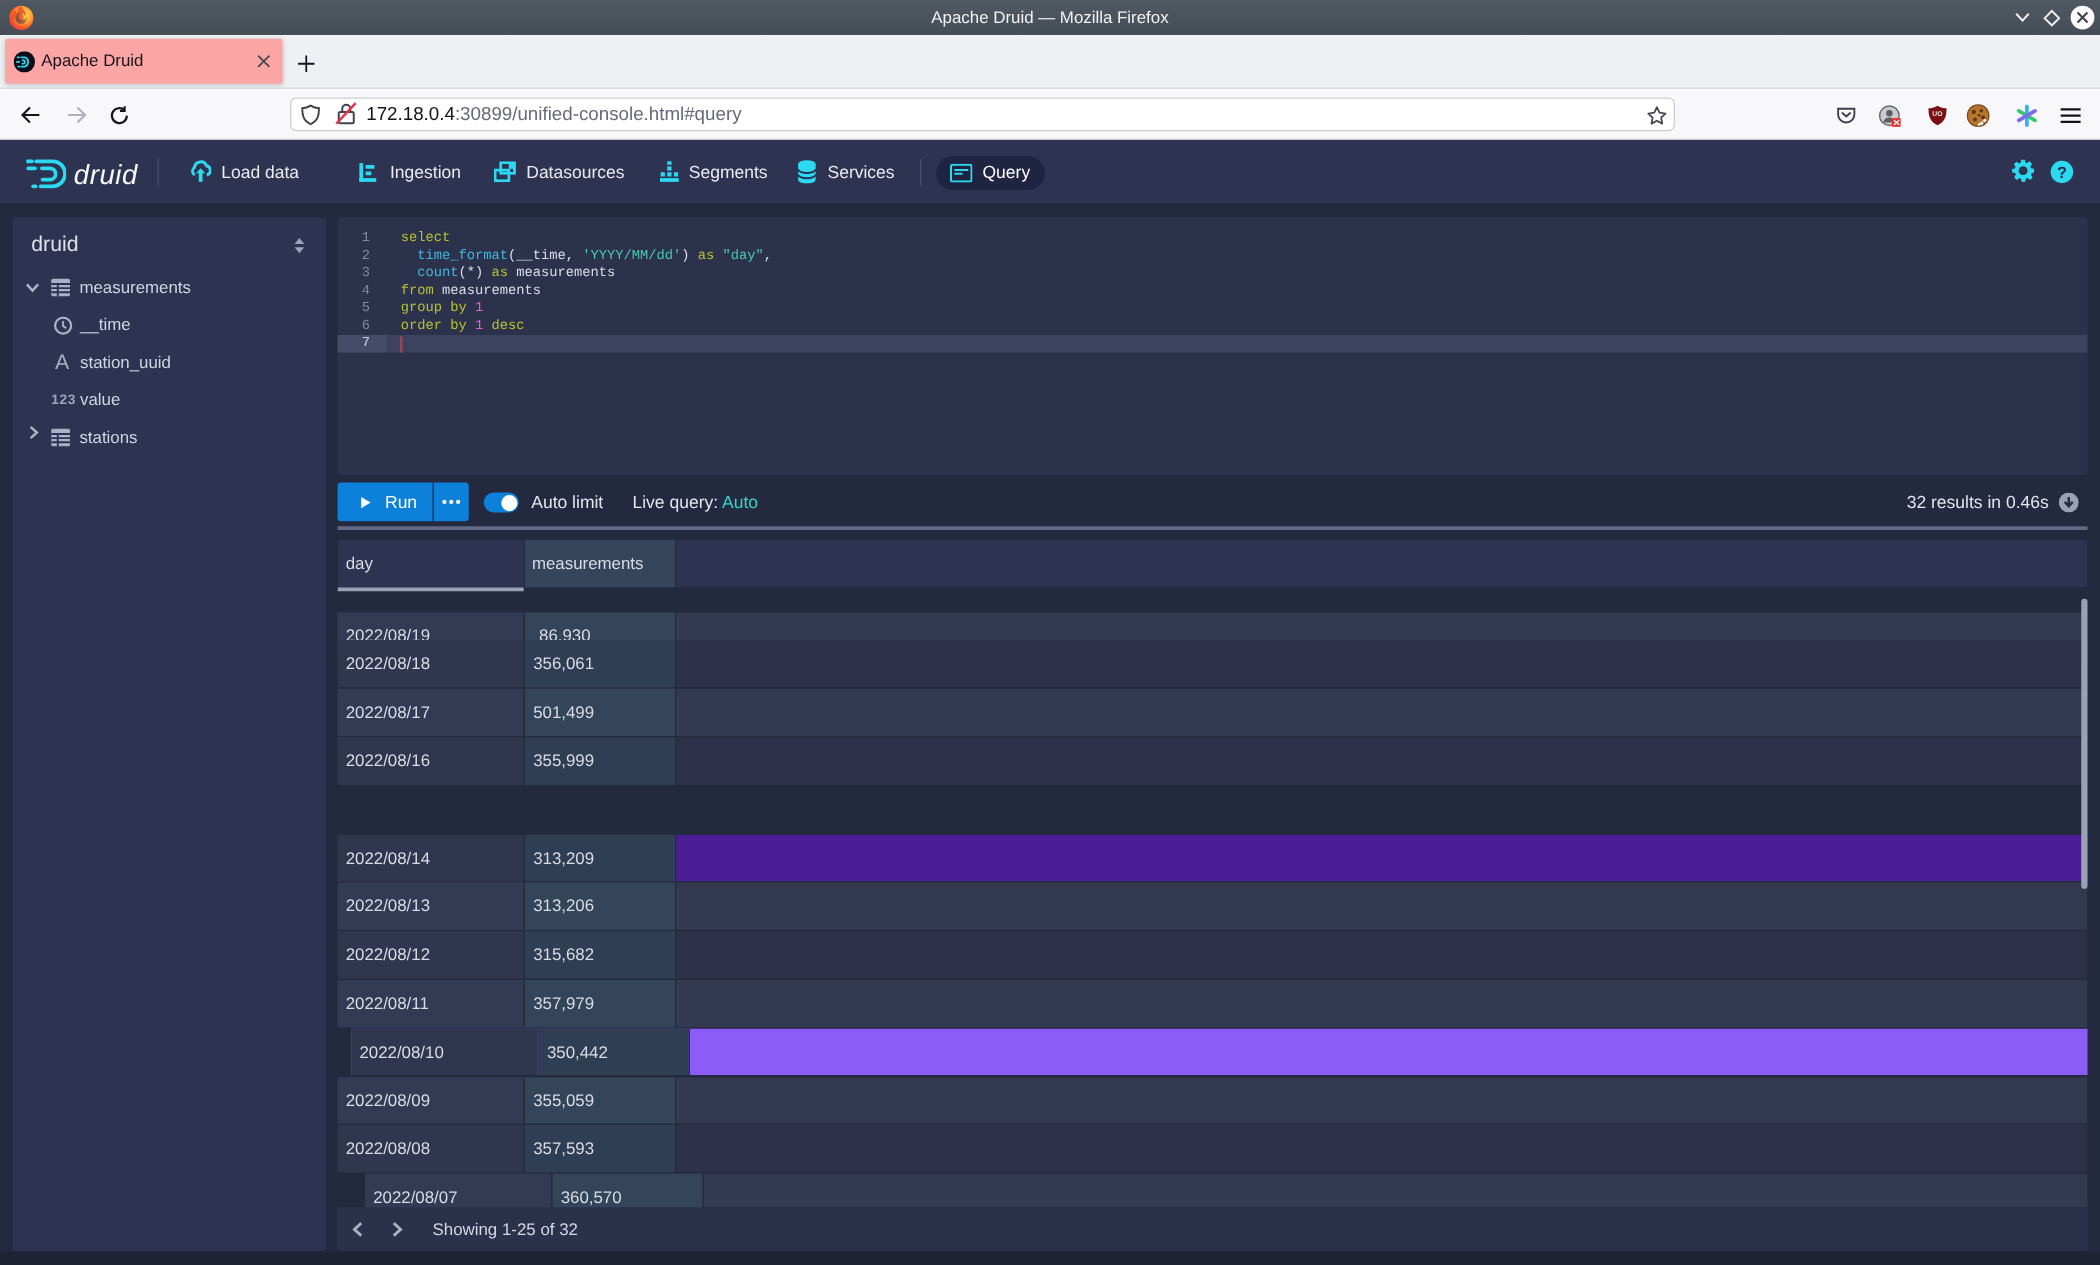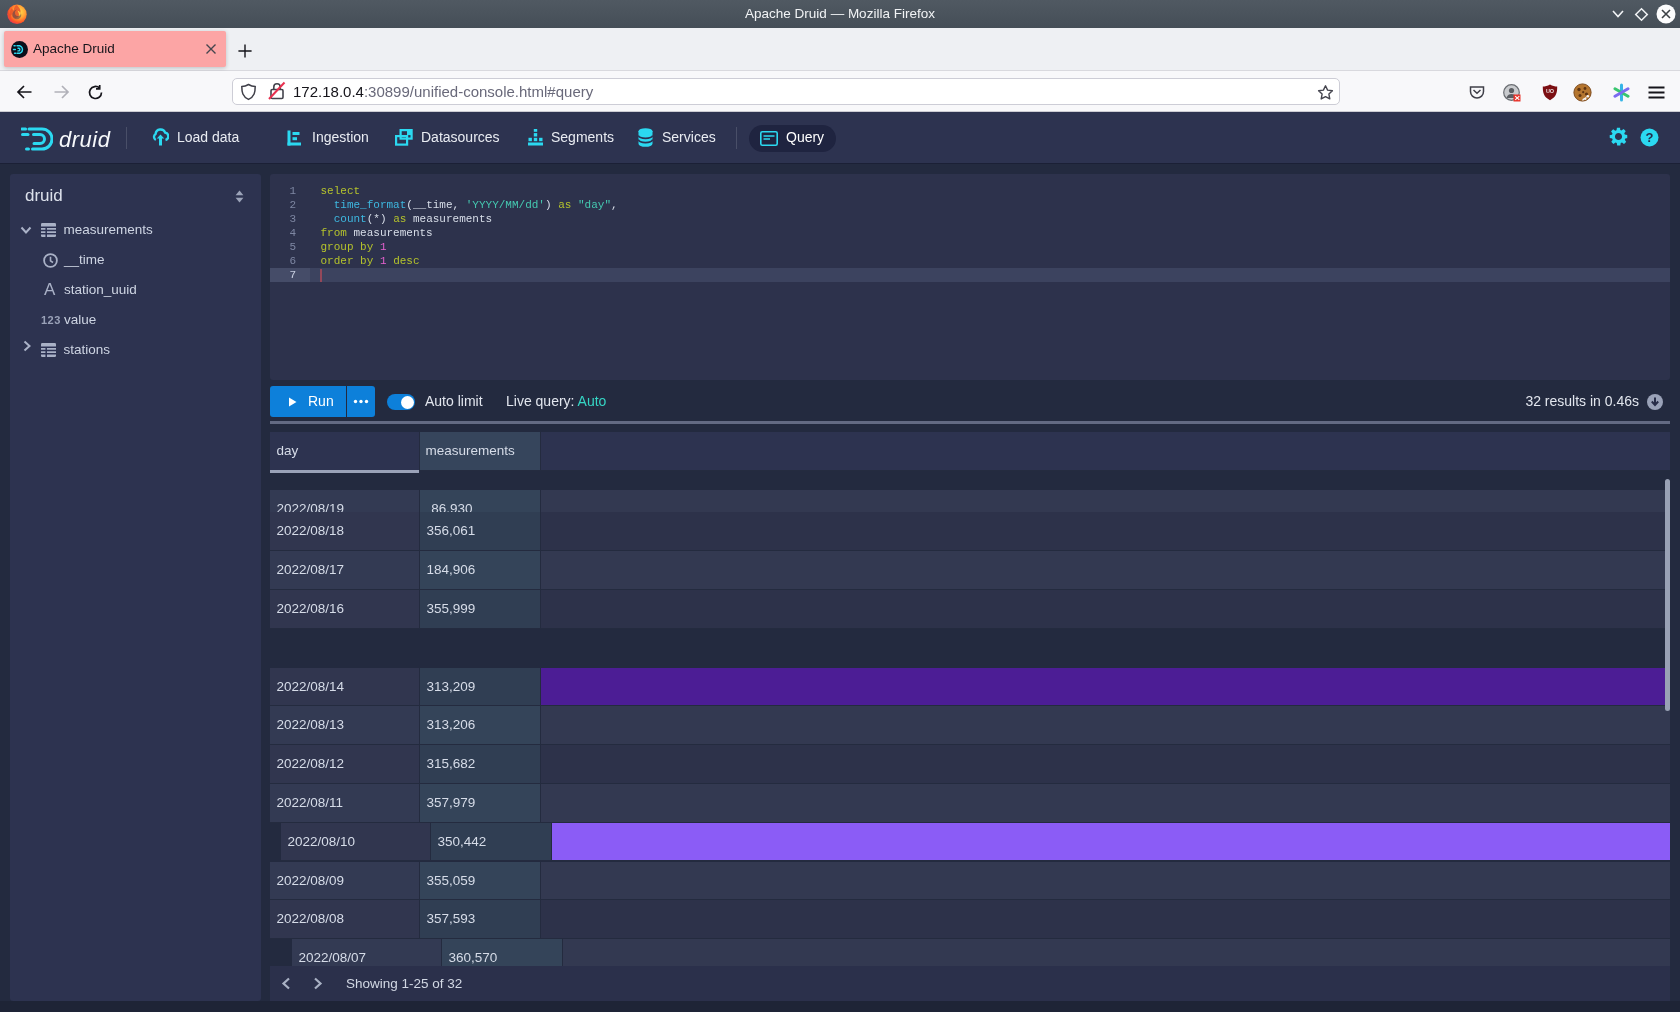--- a/index.html
+++ b/index.html
@@ -331,21 +331,21 @@
       <div class="abs" style="left:6.5px;top:0;height:37.8px;line-height:37.8px;font-size:13.5px;color:#d6dce8;">2022/08/18</div>
       <div class="abs" style="left:156.5px;top:0;width:46px;height:37.8px;line-height:37.8px;font-size:13.5px;color:#d6dce8;text-align:right;">356,061</div>
       <div class="abs" style="left:0;top:37.8px;width:1400px;height:1px;background:#242b3f;"></div>
       </div>
       <div class="abs" style="left:0;top:119.1px;width:1400px;height:37.8px;background:#333951;">
       <div class="abs" style="left:0;top:0;width:148.5px;height:37.8px;background:#333a53;"></div>
       <div class="abs" style="left:149.5px;top:0;width:120.5px;height:37.8px;background:#344459;"></div>
       <div class="abs" style="left:148.5px;top:0;width:1px;height:37.8px;background:#242b3f;"></div>
       <div class="abs" style="left:270px;top:0;width:1px;height:37.8px;background:#242b3f;"></div>
       <div class="abs" style="left:6.5px;top:0;height:37.8px;line-height:37.8px;font-size:13.5px;color:#d6dce8;">2022/08/17</div>
-      <div class="abs" style="left:156.5px;top:0;width:46px;height:37.8px;line-height:37.8px;font-size:13.5px;color:#d6dce8;text-align:right;">184,906</div>
+      <div class="abs" style="left:156.5px;top:0;width:46px;height:37.8px;line-height:37.8px;font-size:13.5px;color:#d6dce8;text-align:right;">501,499</div>
       <div class="abs" style="left:0;top:37.8px;width:1400px;height:1px;background:#242b3f;"></div>
       </div>
       <div class="abs" style="left:0;top:157.89999999999998px;width:1400px;height:37.8px;background:#2d324a;">
       <div class="abs" style="left:0;top:0;width:148.5px;height:37.8px;background:#31364f;"></div>
       <div class="abs" style="left:149.5px;top:0;width:120.5px;height:37.8px;background:#303e53;"></div>
       <div class="abs" style="left:148.5px;top:0;width:1px;height:37.8px;background:#242b3f;"></div>
       <div class="abs" style="left:270px;top:0;width:1px;height:37.8px;background:#242b3f;"></div>
       <div class="abs" style="left:6.5px;top:0;height:37.8px;line-height:37.8px;font-size:13.5px;color:#d6dce8;">2022/08/16</div>
       <div class="abs" style="left:156.5px;top:0;width:46px;height:37.8px;line-height:37.8px;font-size:13.5px;color:#d6dce8;">355,999</div>
       <div class="abs" style="left:0;top:37.8px;width:1400px;height:1px;background:#242b3f;"></div>

